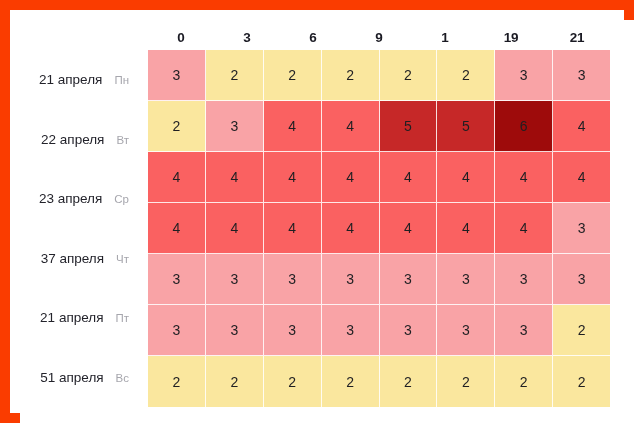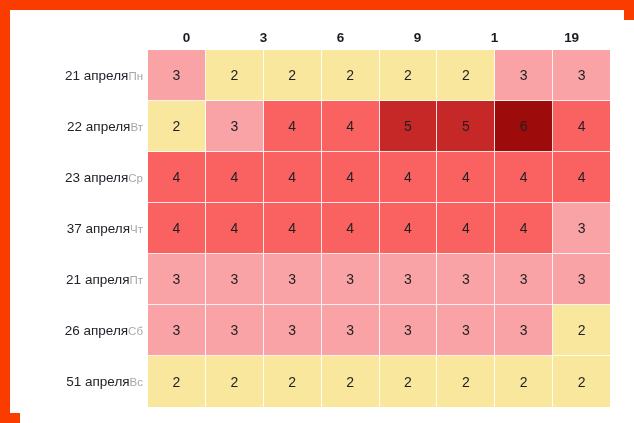--- a/index.html
+++ b/index.html
@@ -91,49 +91,50 @@
     width: 118px;
     height: 357px;
     display: flex;
     flex-direction: column;
   }
   .row-label {
     flex: 1 1 0;
     display: flex;
     align-items: center;
     justify-content: flex-end;
-    padding-right: 5px;
+    padding-right: 19px;
     box-sizing: border-box;
     white-space: nowrap;
   }
   .row-label .date {
     font-size: 13.5px;
     color: #23232b;
   }
   .row-label .dow {
     font-size: 11.5px;
     color: #a6a6ad;
-    margin-left: 0;
+    margin-left: 12px;
     position: relative;
     top: 0.5px;
   }
 </style>
 </head>
 <body>
 
 <div class="frame">
   <div class="canvas">
 
     <div class="col-header-row">
         <div class="col-header">0</div>
         <div class="col-header">3</div>
         <div class="col-header">6</div>
         <div class="col-header">9</div>
         <div class="col-header">1</div>
         <div class="col-header">19</div>
+        <div class="col-header">21</div>
       </div>
 
     <div class="row-labels">
         <div class="row-label">
           <span class="date">21 апреля</span>
           <span class="dow">Пн</span>
         </div>
         <div class="row-label">
           <span class="date">22 апреля</span>
           <span class="dow">Вт</span>
@@ -142,24 +143,20 @@
           <span class="date">23 апреля</span>
           <span class="dow">Ср</span>
         </div>
         <div class="row-label">
           <span class="date">37 апреля</span>
           <span class="dow">Чт</span>
         </div>
         <div class="row-label">
           <span class="date">21 апреля</span>
           <span class="dow">Пт</span>
-        </div>
-        <div class="row-label">
-          <span class="date">26 апреля</span>
-          <span class="dow">Сб</span>
         </div>
         <div class="row-label">
           <span class="date">51 апреля</span>
           <span class="dow">Вс</span>
         </div>
       </div>
 
     <div class="grid-body">
         <div class="grid-row">
           <div class="cell" style="background: rgb(249, 163, 166);">3</div>

